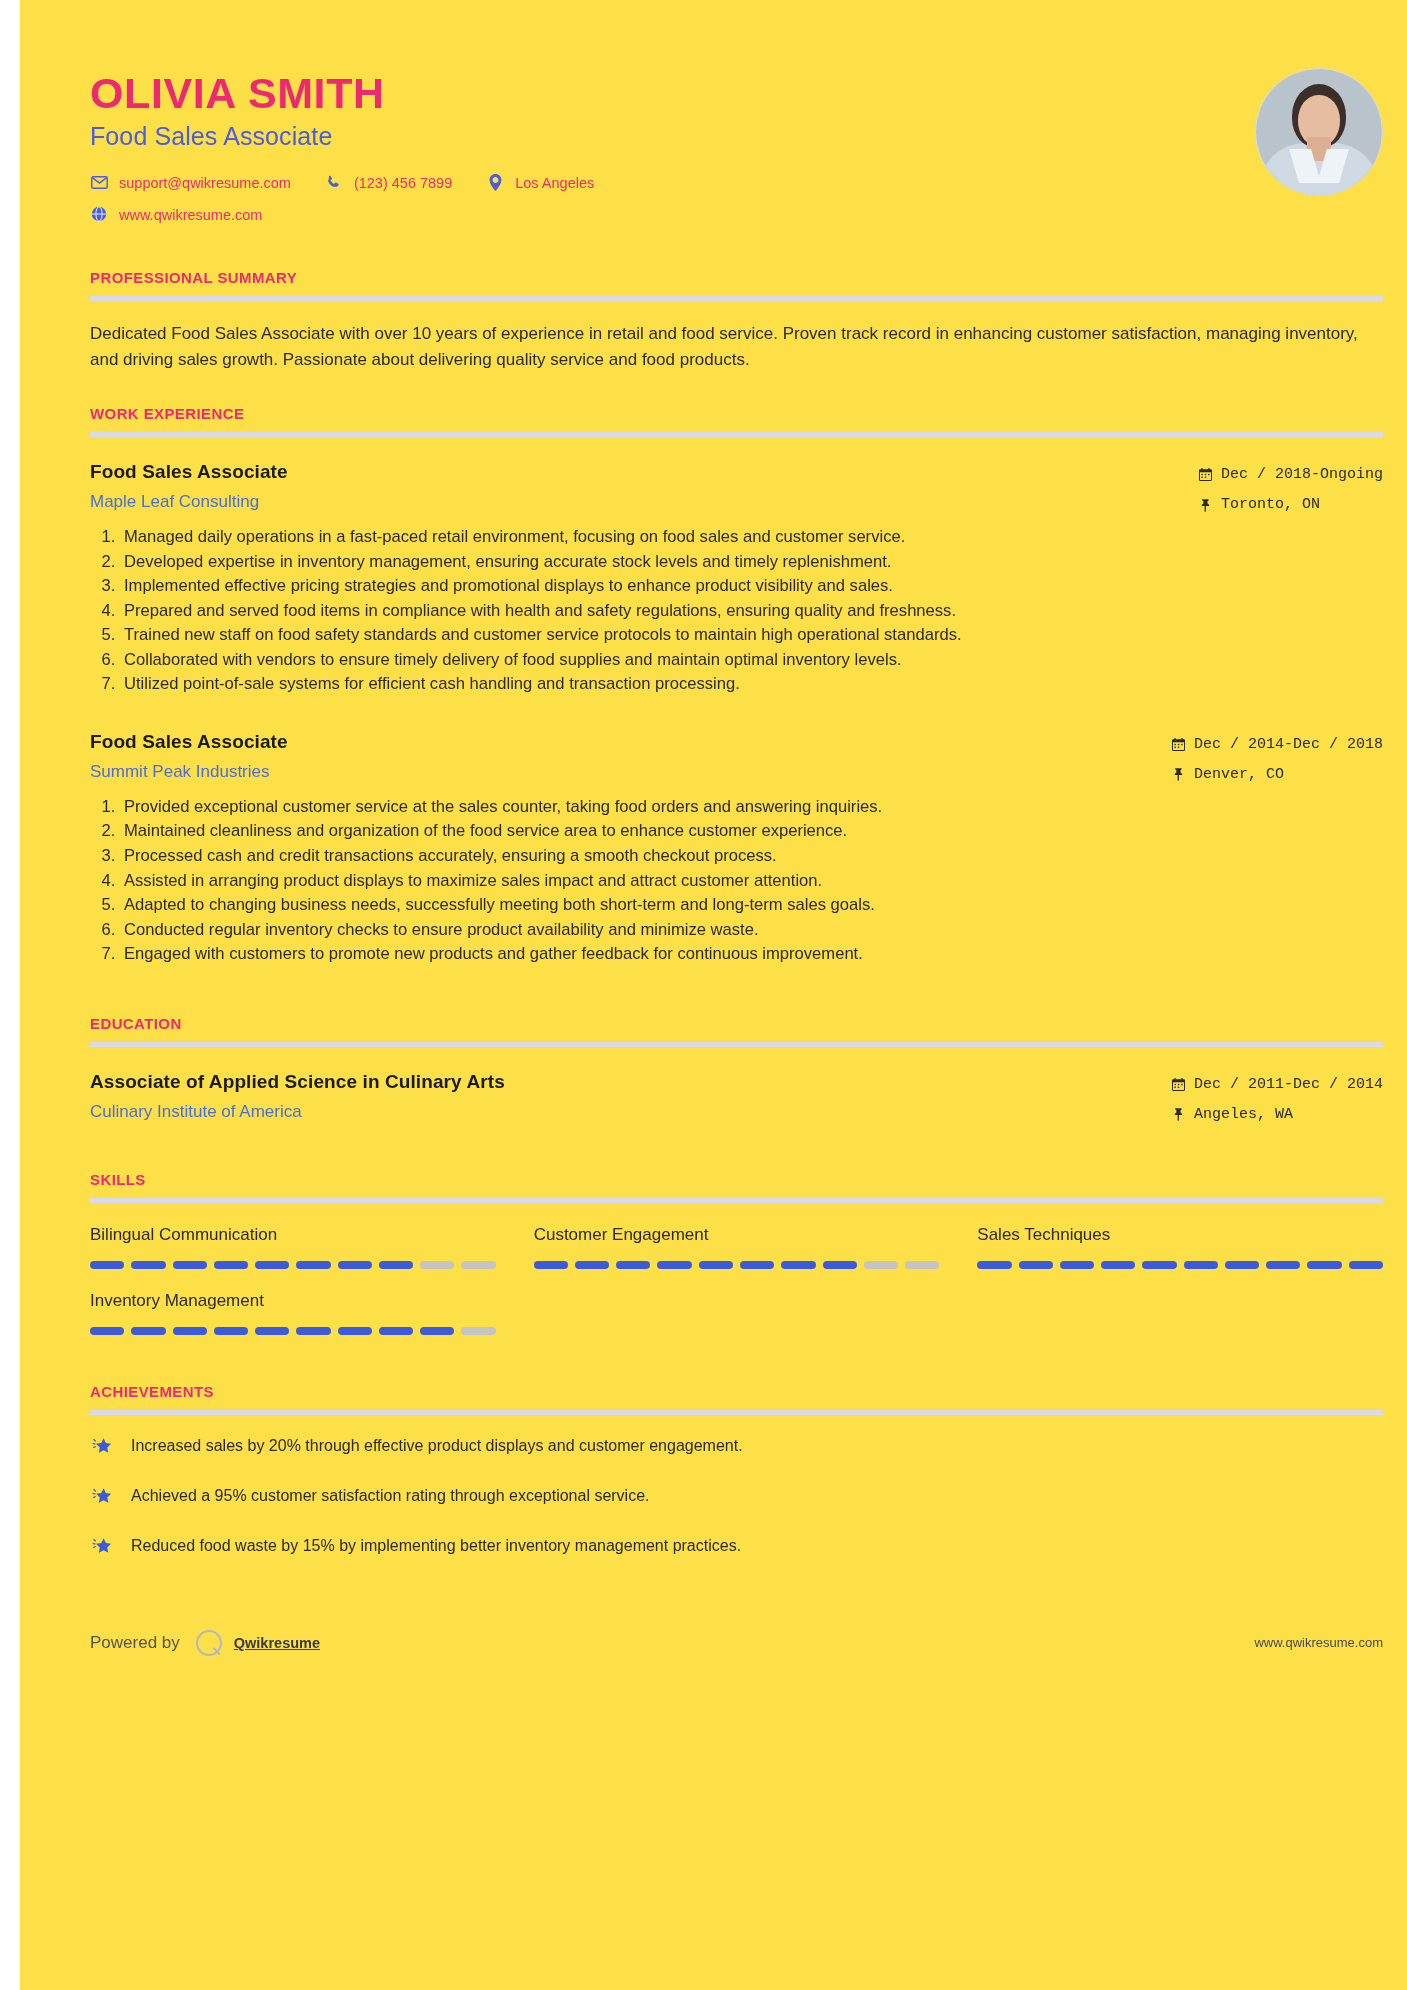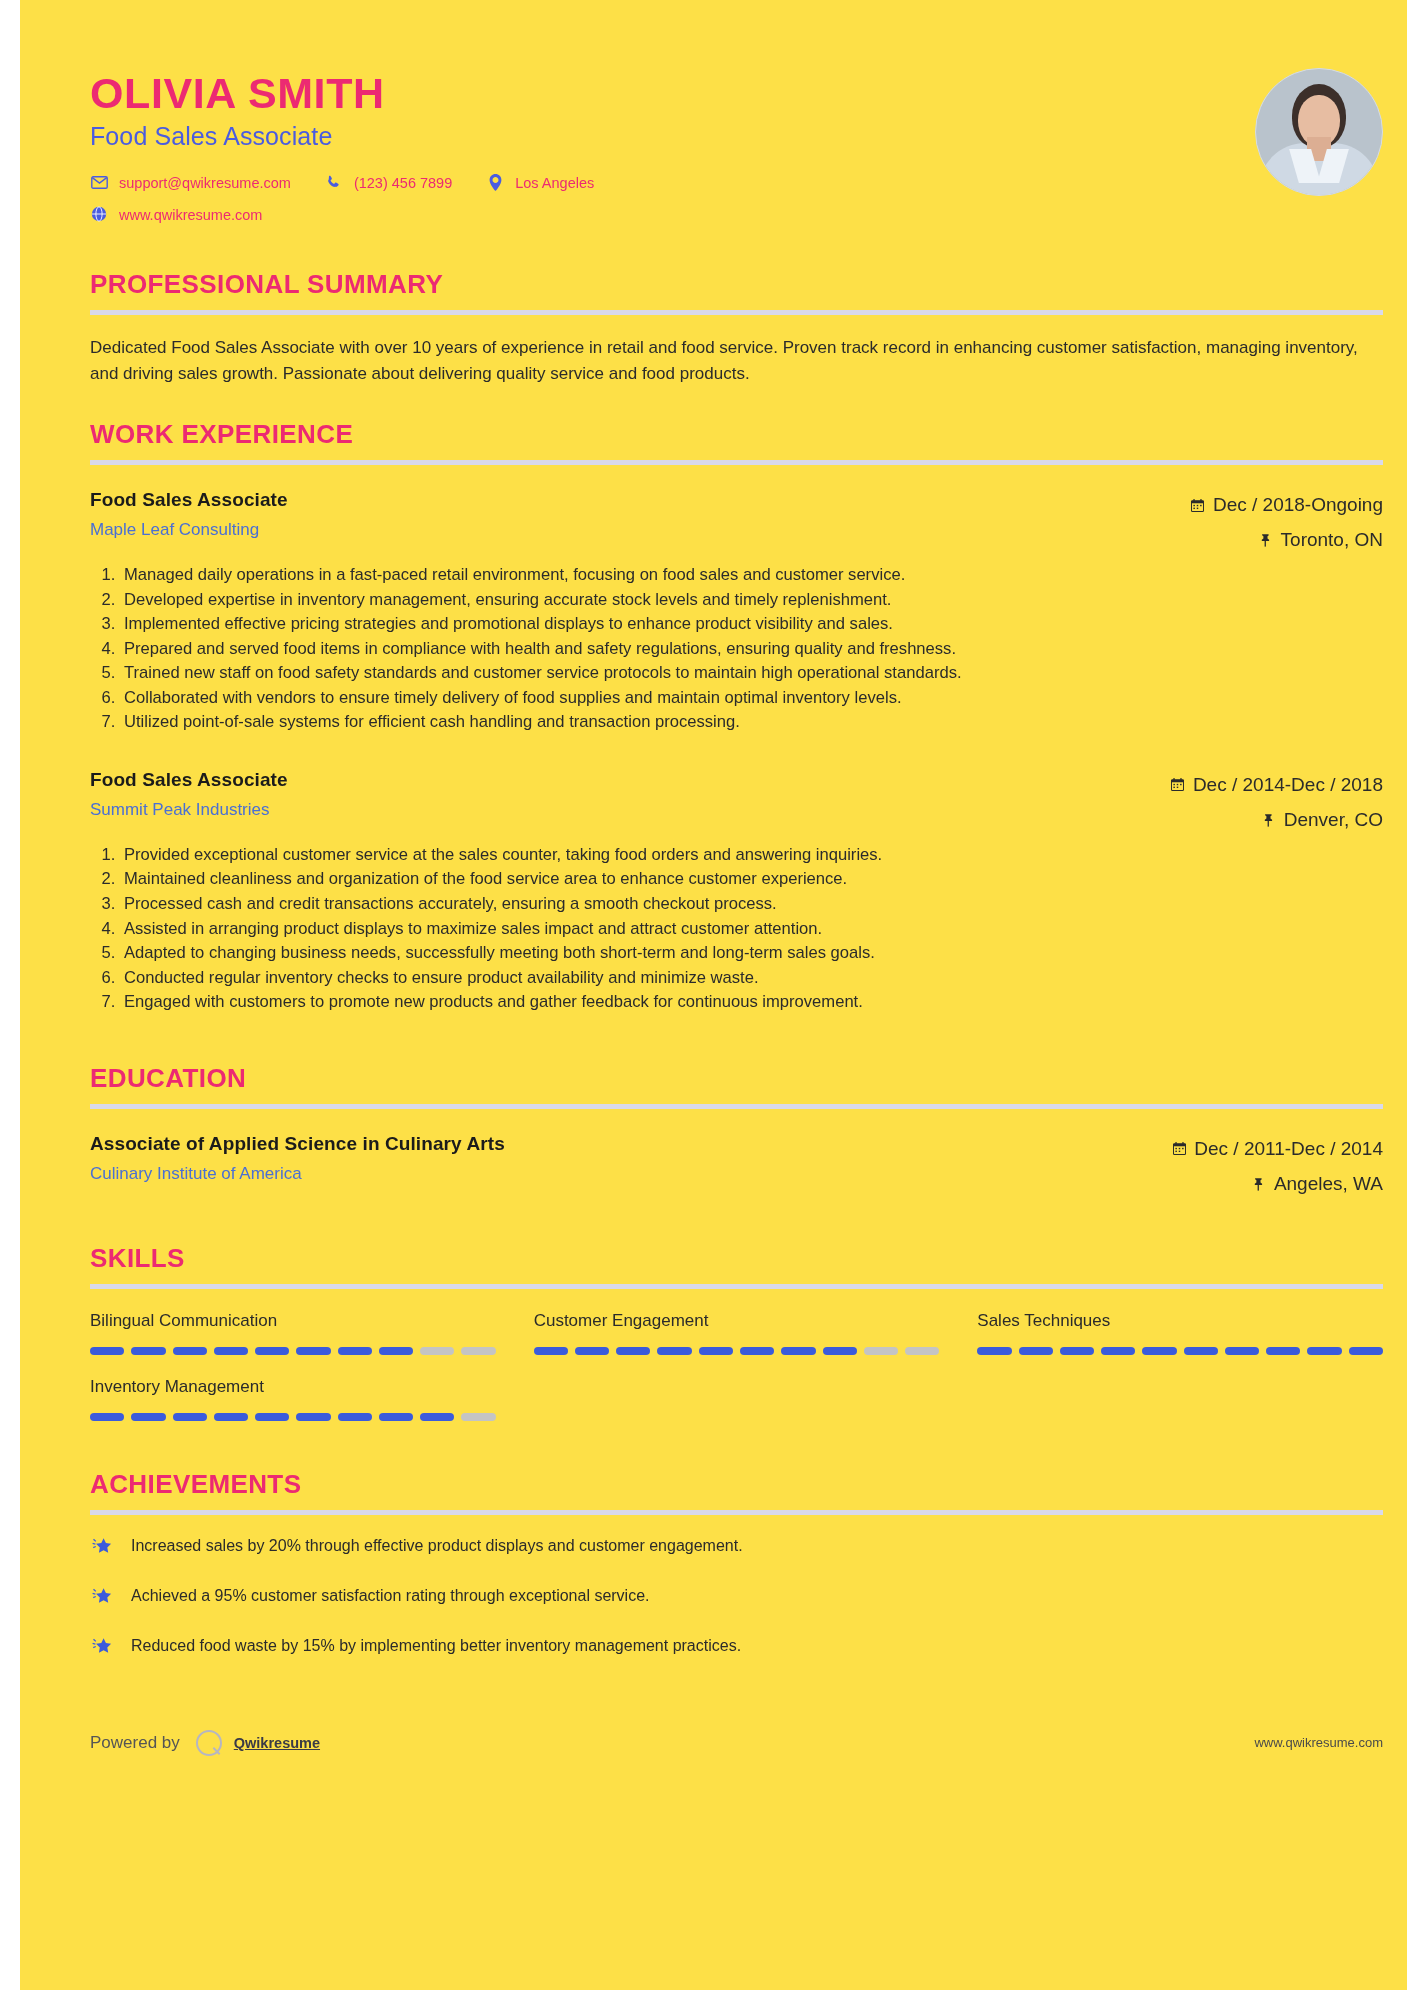--- a/index.html
+++ b/index.html
@@ -118,21 +118,21 @@
     width: 22px; height: 34px;
     background: #eef3f8;
     bottom: 12px;
   }
   .avatar .collarL { left: 38px; transform: skewX(16deg); }
   .avatar .collarR { right: 38px; transform: skewX(-16deg); }
 
   
   .section { margin-top: 32px; }
   .section-title {
-    font-size: 26px;
+    font-size: 15px;
     font-weight: bold;
     color: #ec2a72;
     letter-spacing: 0.4px;
   }
   .section-rule {
     height: 5px;
     background: #d9d9ea;
     margin-top: 10px;
     width: 100%;
   }
@@ -164,24 +164,25 @@
     letter-spacing: 0.1px;
   }
   .entry-org {
     font-size: 17px;
     color: #4a6fd4;
     margin-top: 9px;
   }
   .meta-line {
     display: flex;
     align-items: center;
-    justify-content: flex-end;
-    font-size: 19px;
+    justify-content: flex-start;
+    font-size: 15px;
     color: #2b2b2b;
     white-space: nowrap;
+    font-family: Liberation Mono, monospace;
   }
   .meta-line + .meta-line { margin-top: 13px; }
   .meta-line .ic {
     display: inline-flex;
     align-items: center;
     justify-content: center;
     width: 14px; height: 14px;
     margin-right: 8px;
     color: #2b2b2b;
   }

